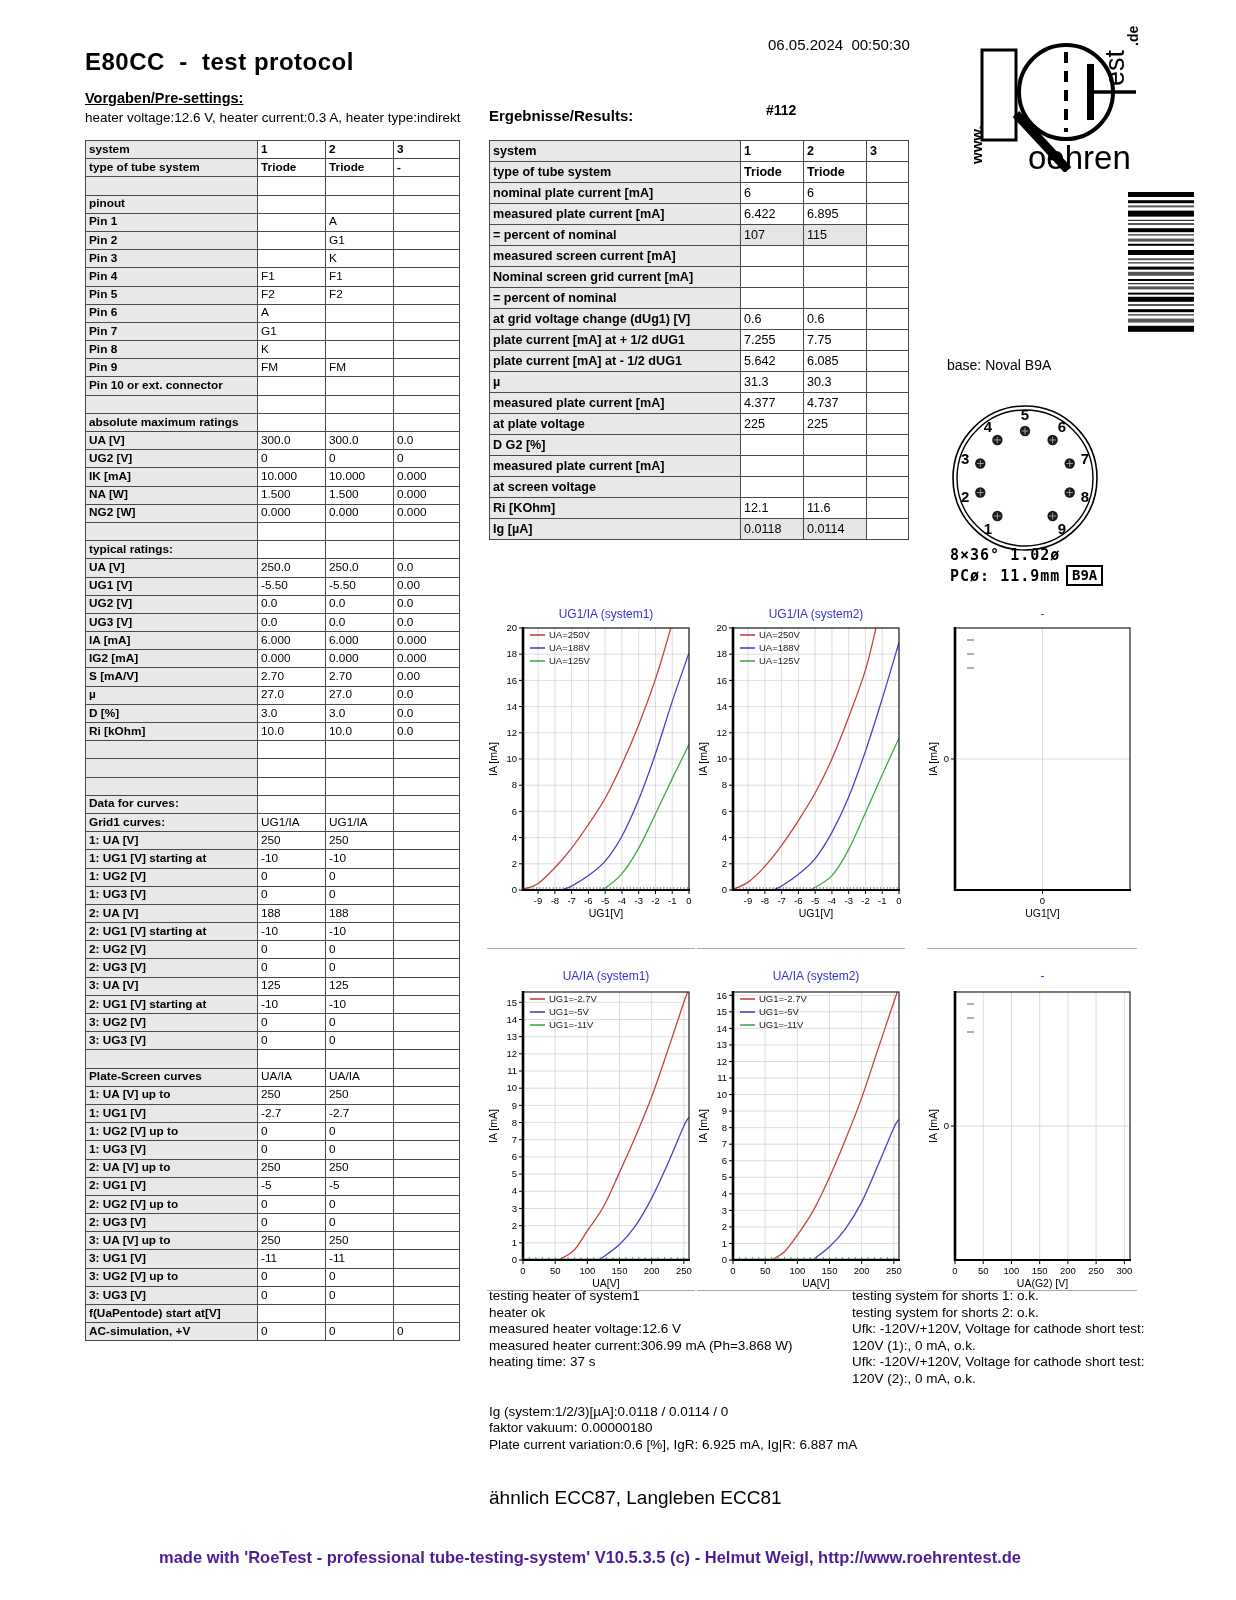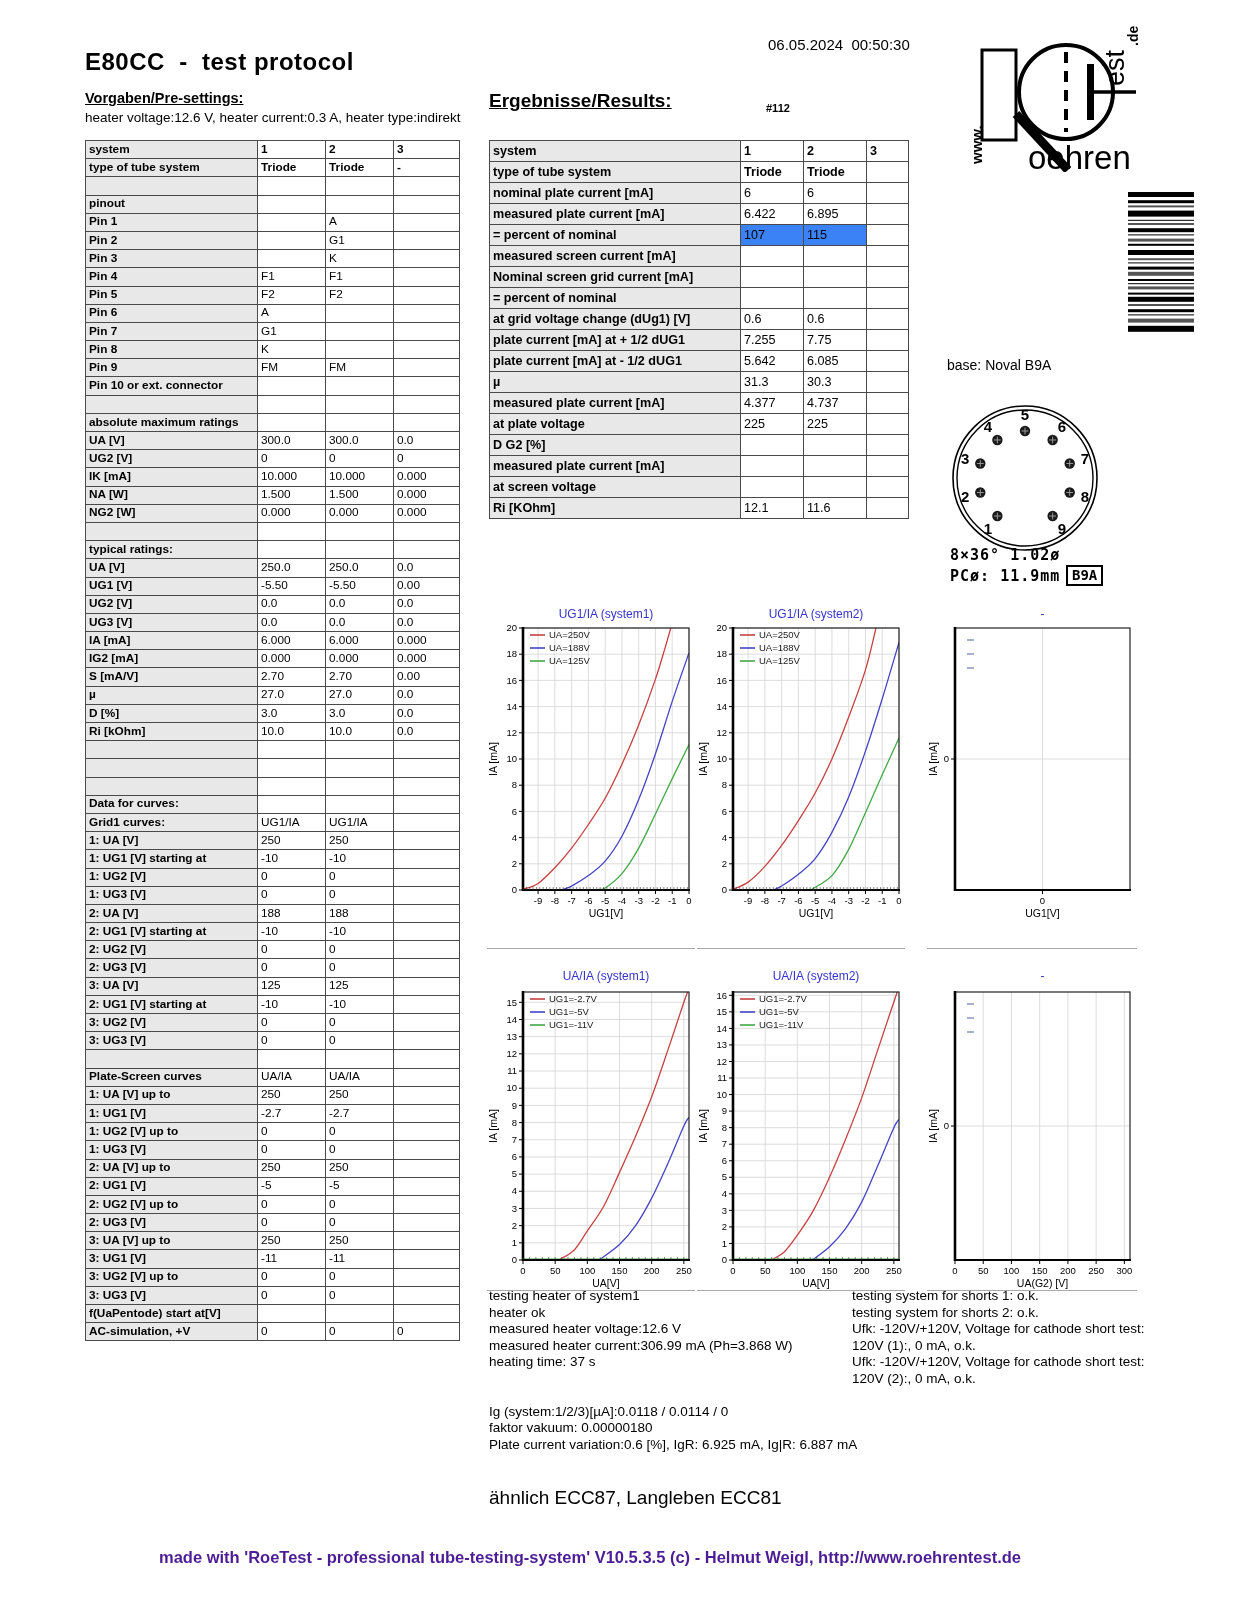--- a/index.html
+++ b/index.html
@@ -3,34 +3,34 @@
 <meta charset="utf-8">
 <style>
   html,body{margin:0;padding:0;background:#fff;}
   body{width:1236px;height:1600px;position:relative;font-family:"Liberation Sans",sans-serif;color:#000;overflow:hidden;}
   .abs{position:absolute;}
   .keep-ws{white-space:pre;}
   #timestamp{left:768px;top:36px;font-size:15px;}
   #page-title{left:85px;top:48px;font-size:24px;font-weight:bold;letter-spacing:.5px;}
   #presettings-label{left:85px;top:90px;font-size:14.5px;font-weight:bold;text-decoration:underline;}
   #presettings-text{left:85px;top:110px;font-size:13.5px;}
-  #results-label{left:489px;top:90px;font-size:19px;font-weight:bold;text-decoration:underline;}
-  #tube-number{left:766px;top:102px;font-size:11px;font-weight:bold;}
+  #results-label{left:489px;top:107px;font-size:15px;font-weight:bold;}
+  #tube-number{left:766px;top:102px;font-size:14px;font-weight:bold;}
   #logo{left:968px;top:22px;}
   #barcode{left:1128px;top:192px;}
   #base-label{left:947px;top:348px;font-size:14px;margin-top:9px;}
   #socket{left:940px;top:398px;}
   #socket-caption1{left:950px;top:546px;font-family:"DejaVu Sans Mono",monospace;font-weight:bold;font-size:15px;letter-spacing:1px;}
   #socket-caption2{left:950px;top:567px;font-family:"DejaVu Sans Mono",monospace;font-weight:bold;font-size:15px;letter-spacing:1px;}
   #socket-b9a{left:1066px;top:565px;font-family:"DejaVu Sans Mono",monospace;font-weight:bold;font-size:14px;border:2px solid #000;padding:0 4px;line-height:17px;}
   table.proto{border-collapse:collapse;table-layout:fixed;}
   table.proto td{border:1px solid #4a4a4a;overflow:hidden;white-space:nowrap;padding:0 3px;vertical-align:middle;line-height:1;}
   table.proto td.lbl{background:#e8e8e8;font-weight:bold;}
   table.proto td.val{background:#fff;}
-  table.proto td.val.hl{background:#3b82f6;}
+  table.proto td.val.hl{background:#e5e5e5;}
   table.proto td.val.b{font-weight:bold;}
   #left-table-wrap{left:85px;top:140px;}
   #left-table td{height:17.2px;font-size:11.8px;}
   #right-table-wrap{left:489px;top:140px;}
   #right-table td{height:20px;font-size:12.6px;}
   .chart{position:absolute;border-bottom:1px solid #aaa;}
   #chart1{left:487px;top:594px;width:208px;height:354px;}
   #chart2{left:697px;top:594px;width:208px;height:354px;}
   #chart3{left:927px;top:594px;width:210px;height:354px;}
   #chart4{left:487px;top:948px;width:208px;height:342px;}
@@ -677,20 +677,26 @@
           <td class="val"></td>
           <td class="val"></td>
           <td class="val"></td>
         </tr>
         <tr>
           <td class="lbl">Ri [KOhm]</td>
           <td class="val">12.1</td>
           <td class="val">11.6</td>
           <td class="val"></td>
         </tr>
+        <tr>
+          <td class="lbl">Ig [µA]</td>
+          <td class="val hl">0.0118</td>
+          <td class="val hl">0.0114</td>
+          <td class="val"></td>
+        </tr>
       </tbody>
   </table>
 </div>
 
 <div class="chart" id="chart1"><svg width="208" height="354" viewBox="0 0 208 354">
       <text x="119" y="24" text-anchor="middle" font-size="12" fill="#3434cc" font-family="Liberation Sans, sans-serif">UG1/IA (system1)</text>
       <g>
         <line x1="51.09090909090909" y1="34" x2="51.09090909090909" y2="296" stroke="#d4d4d4" stroke-width="0.8"></line>
         <line x1="67.85858585858587" y1="34" x2="67.85858585858587" y2="296" stroke="#d4d4d4" stroke-width="0.8"></line>
         <line x1="84.62626262626262" y1="34" x2="84.62626262626262" y2="296" stroke="#d4d4d4" stroke-width="0.8"></line>

